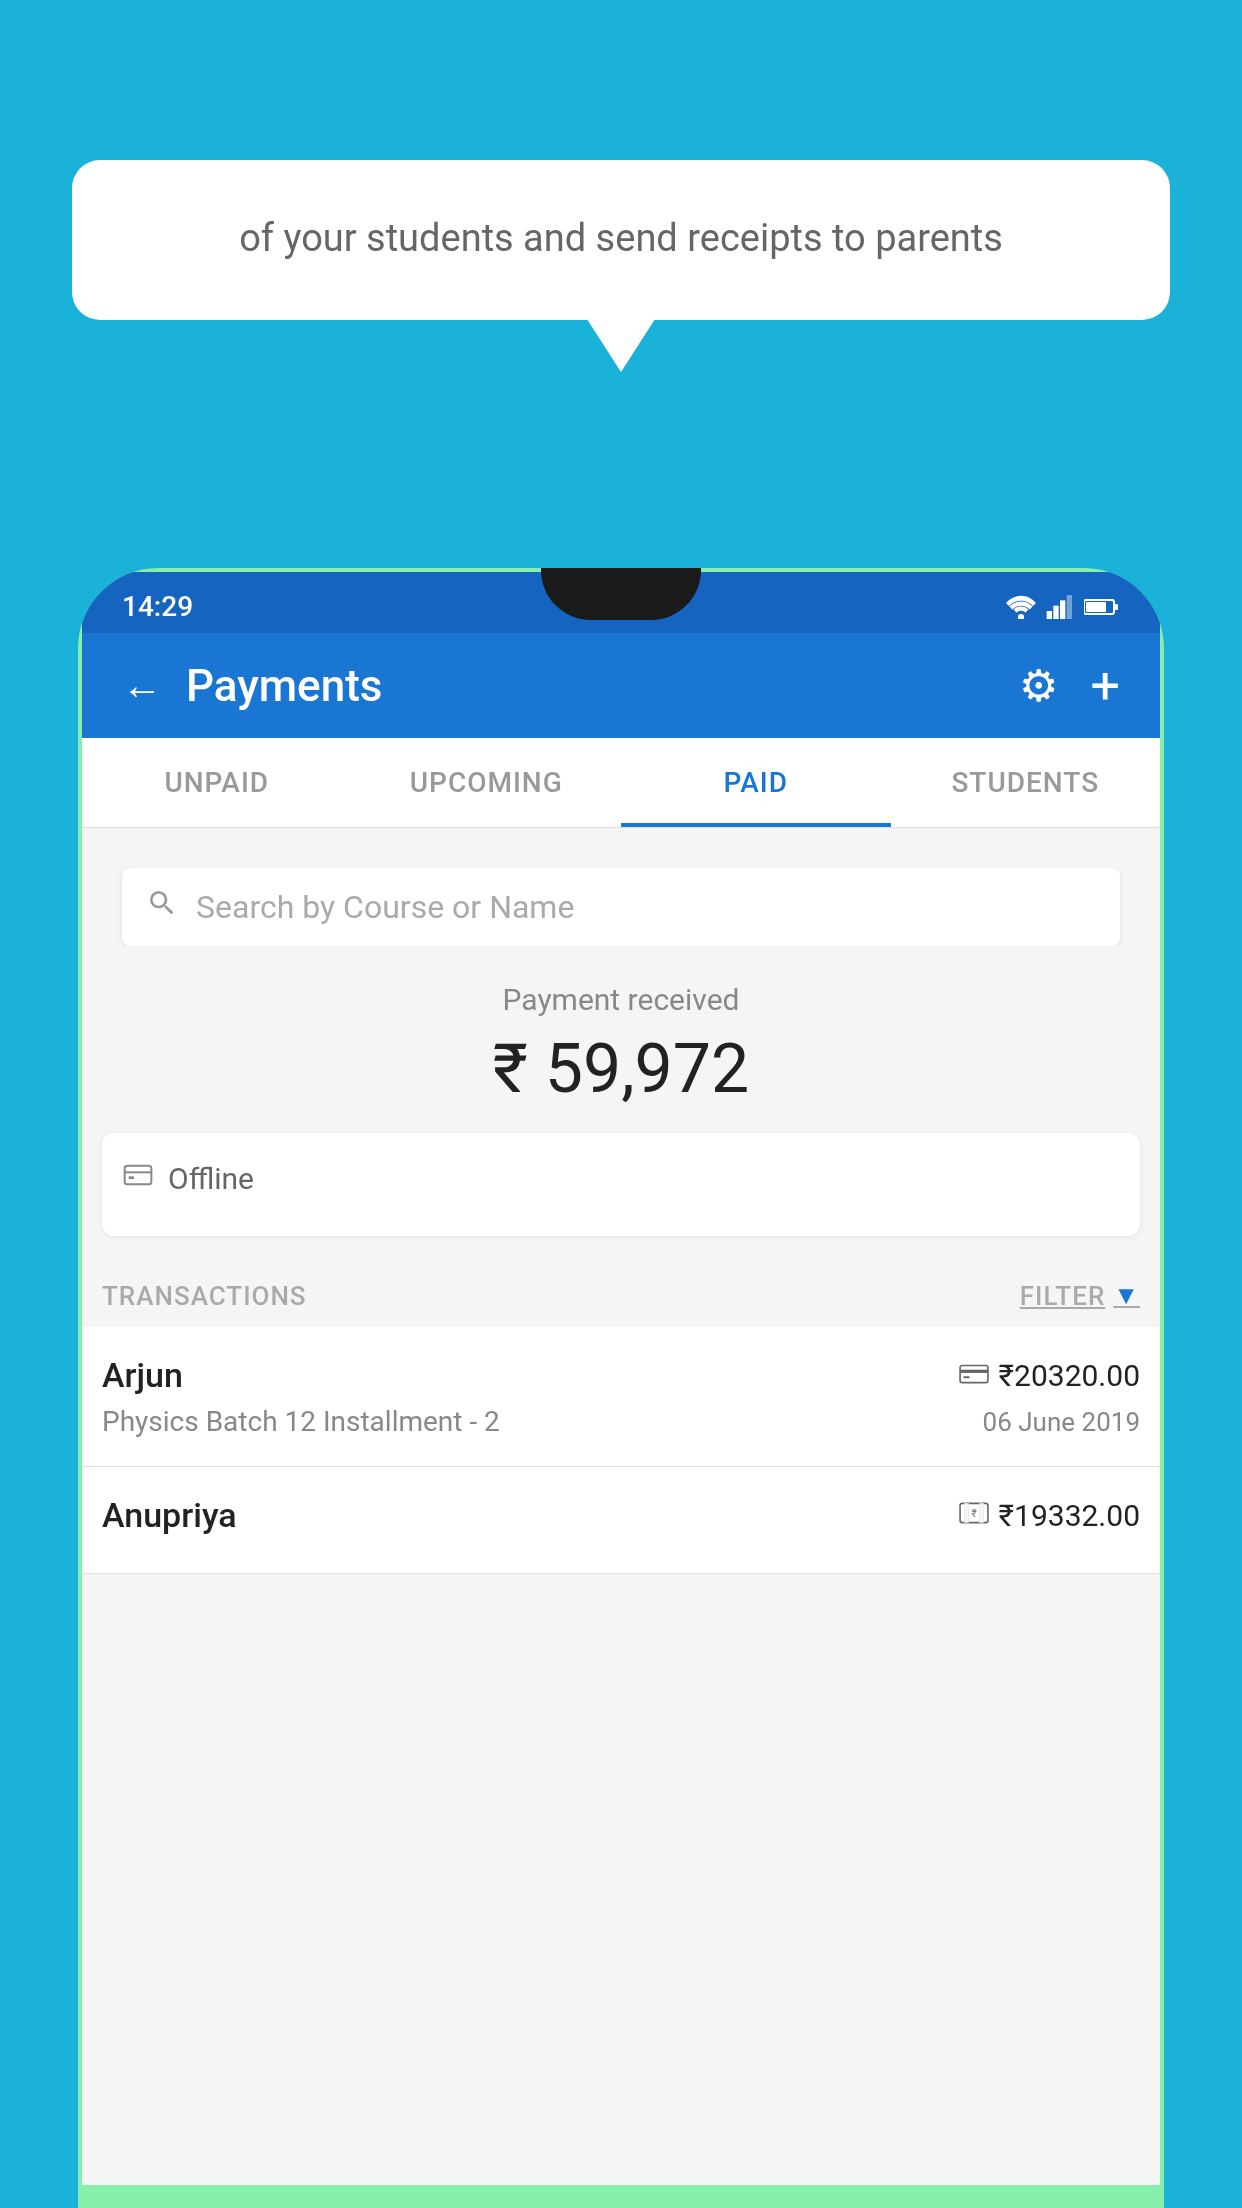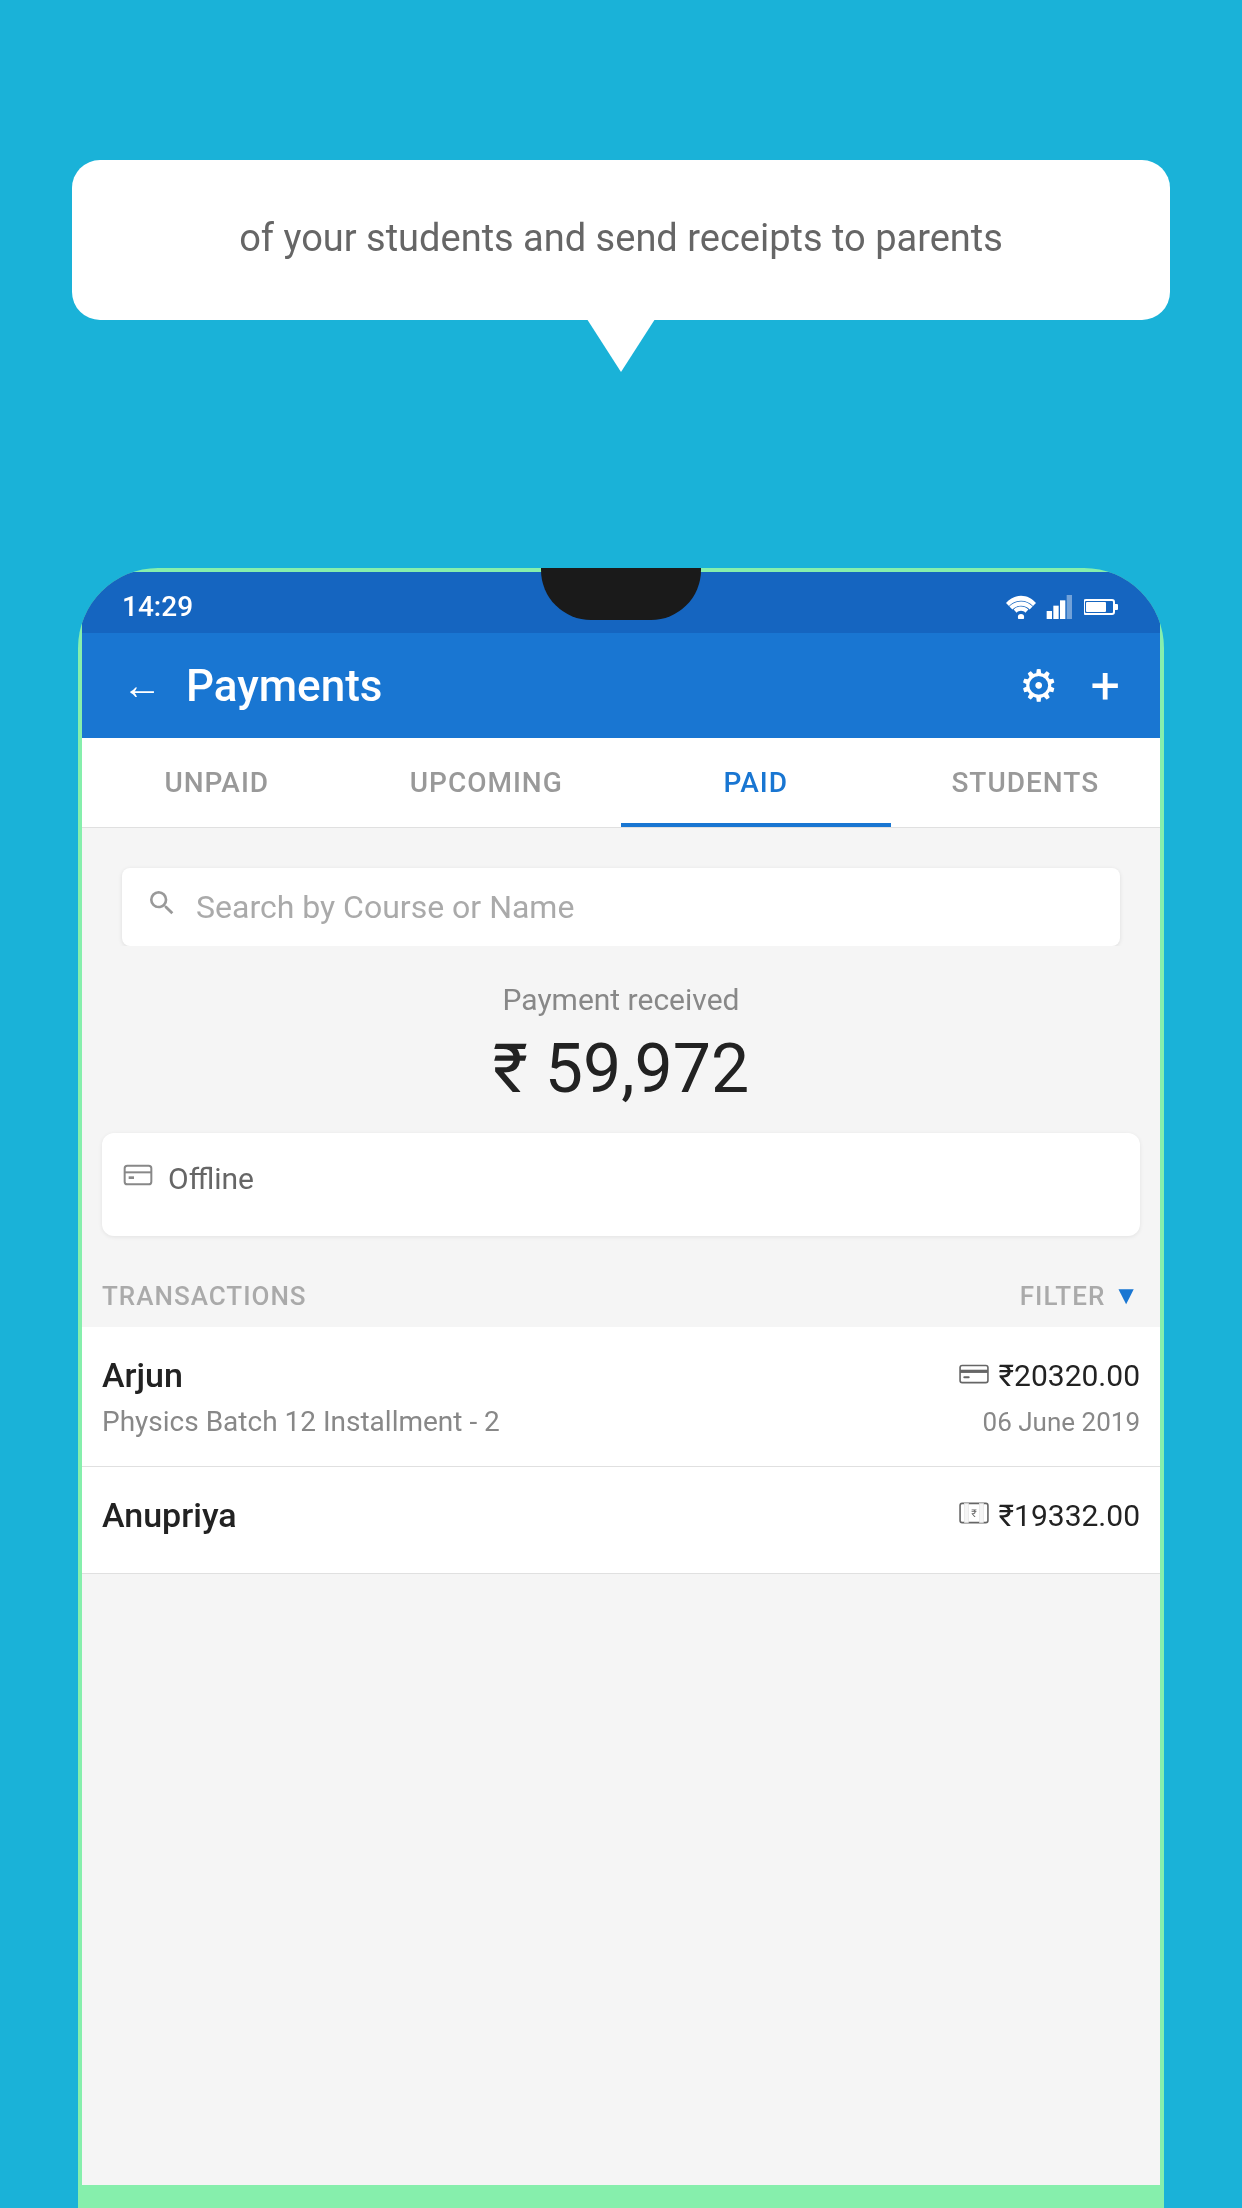--- a/index.html
+++ b/index.html
@@ -279,20 +279,21 @@
     }
 
     .filter-label {
       color: #aaa;
       font-size: 26px;
       font-weight: 500;
       letter-spacing: 1px;
       display: flex;
       align-items: center;
       gap: 8px;
+      text-decoration: underline;
     }
 
     .filter-icon {
       color: #1976d2;
       font-size: 26px;
     }
 
     
     .transaction-row {
       background: white;

